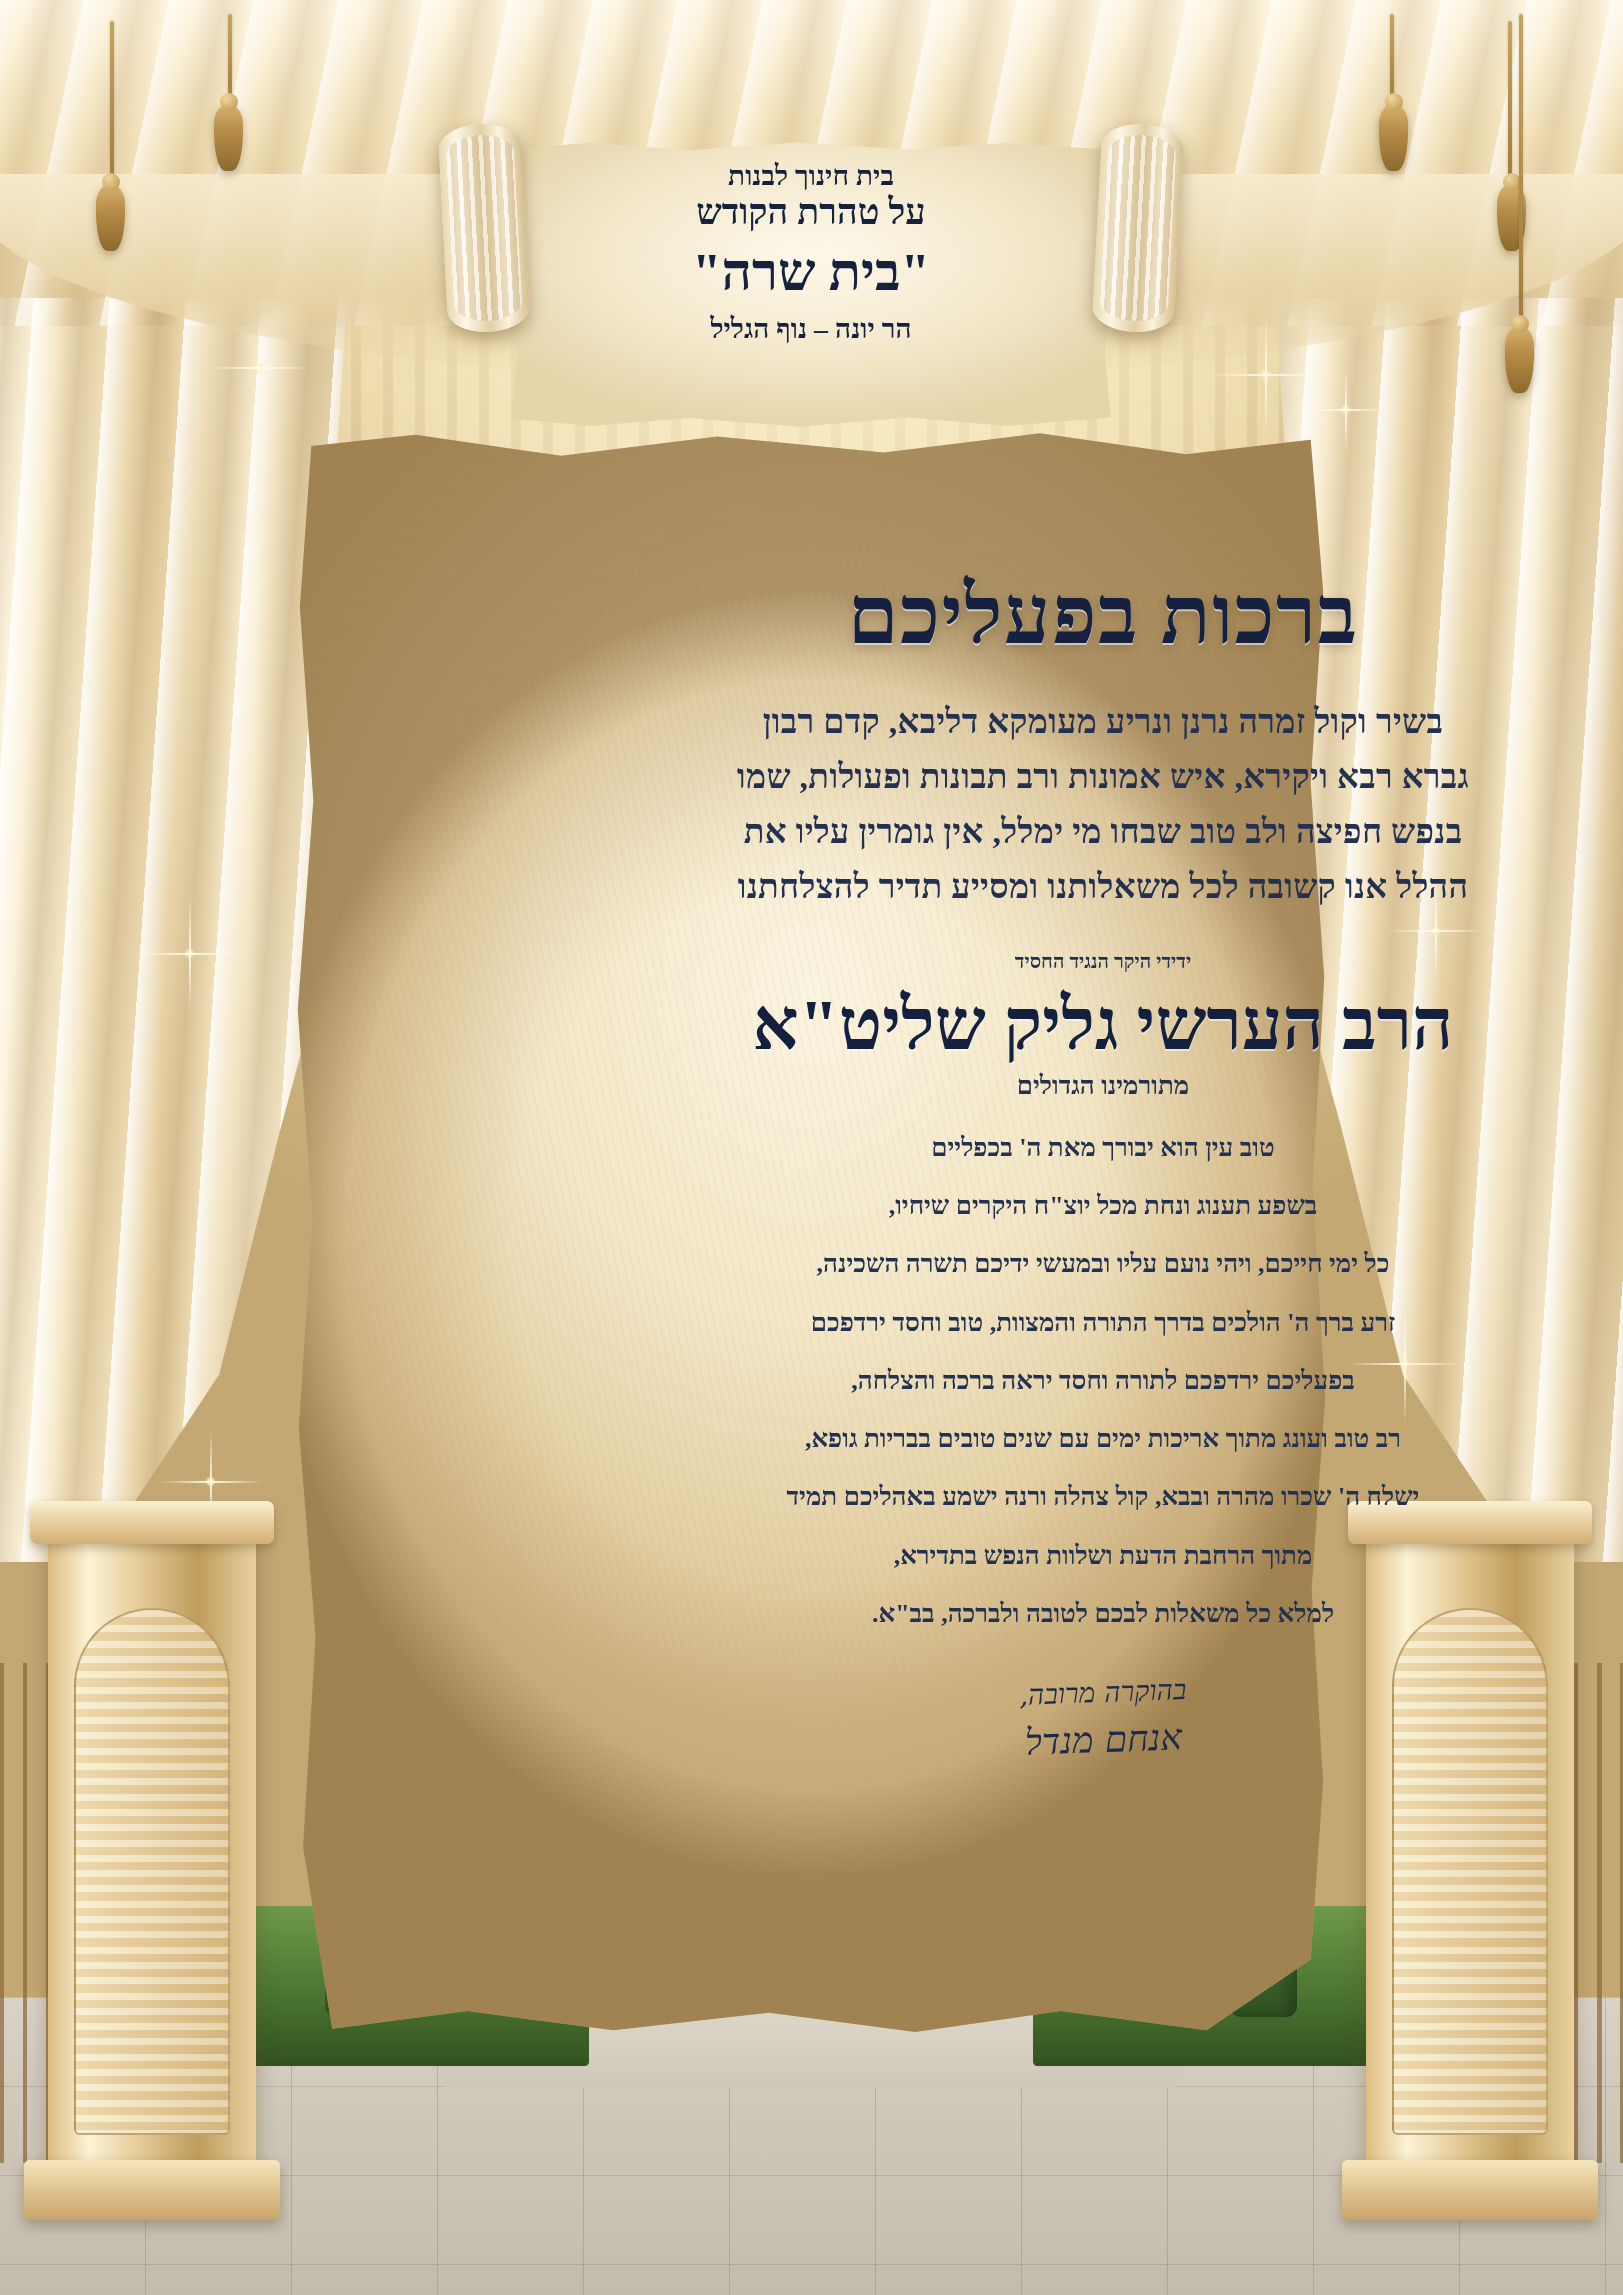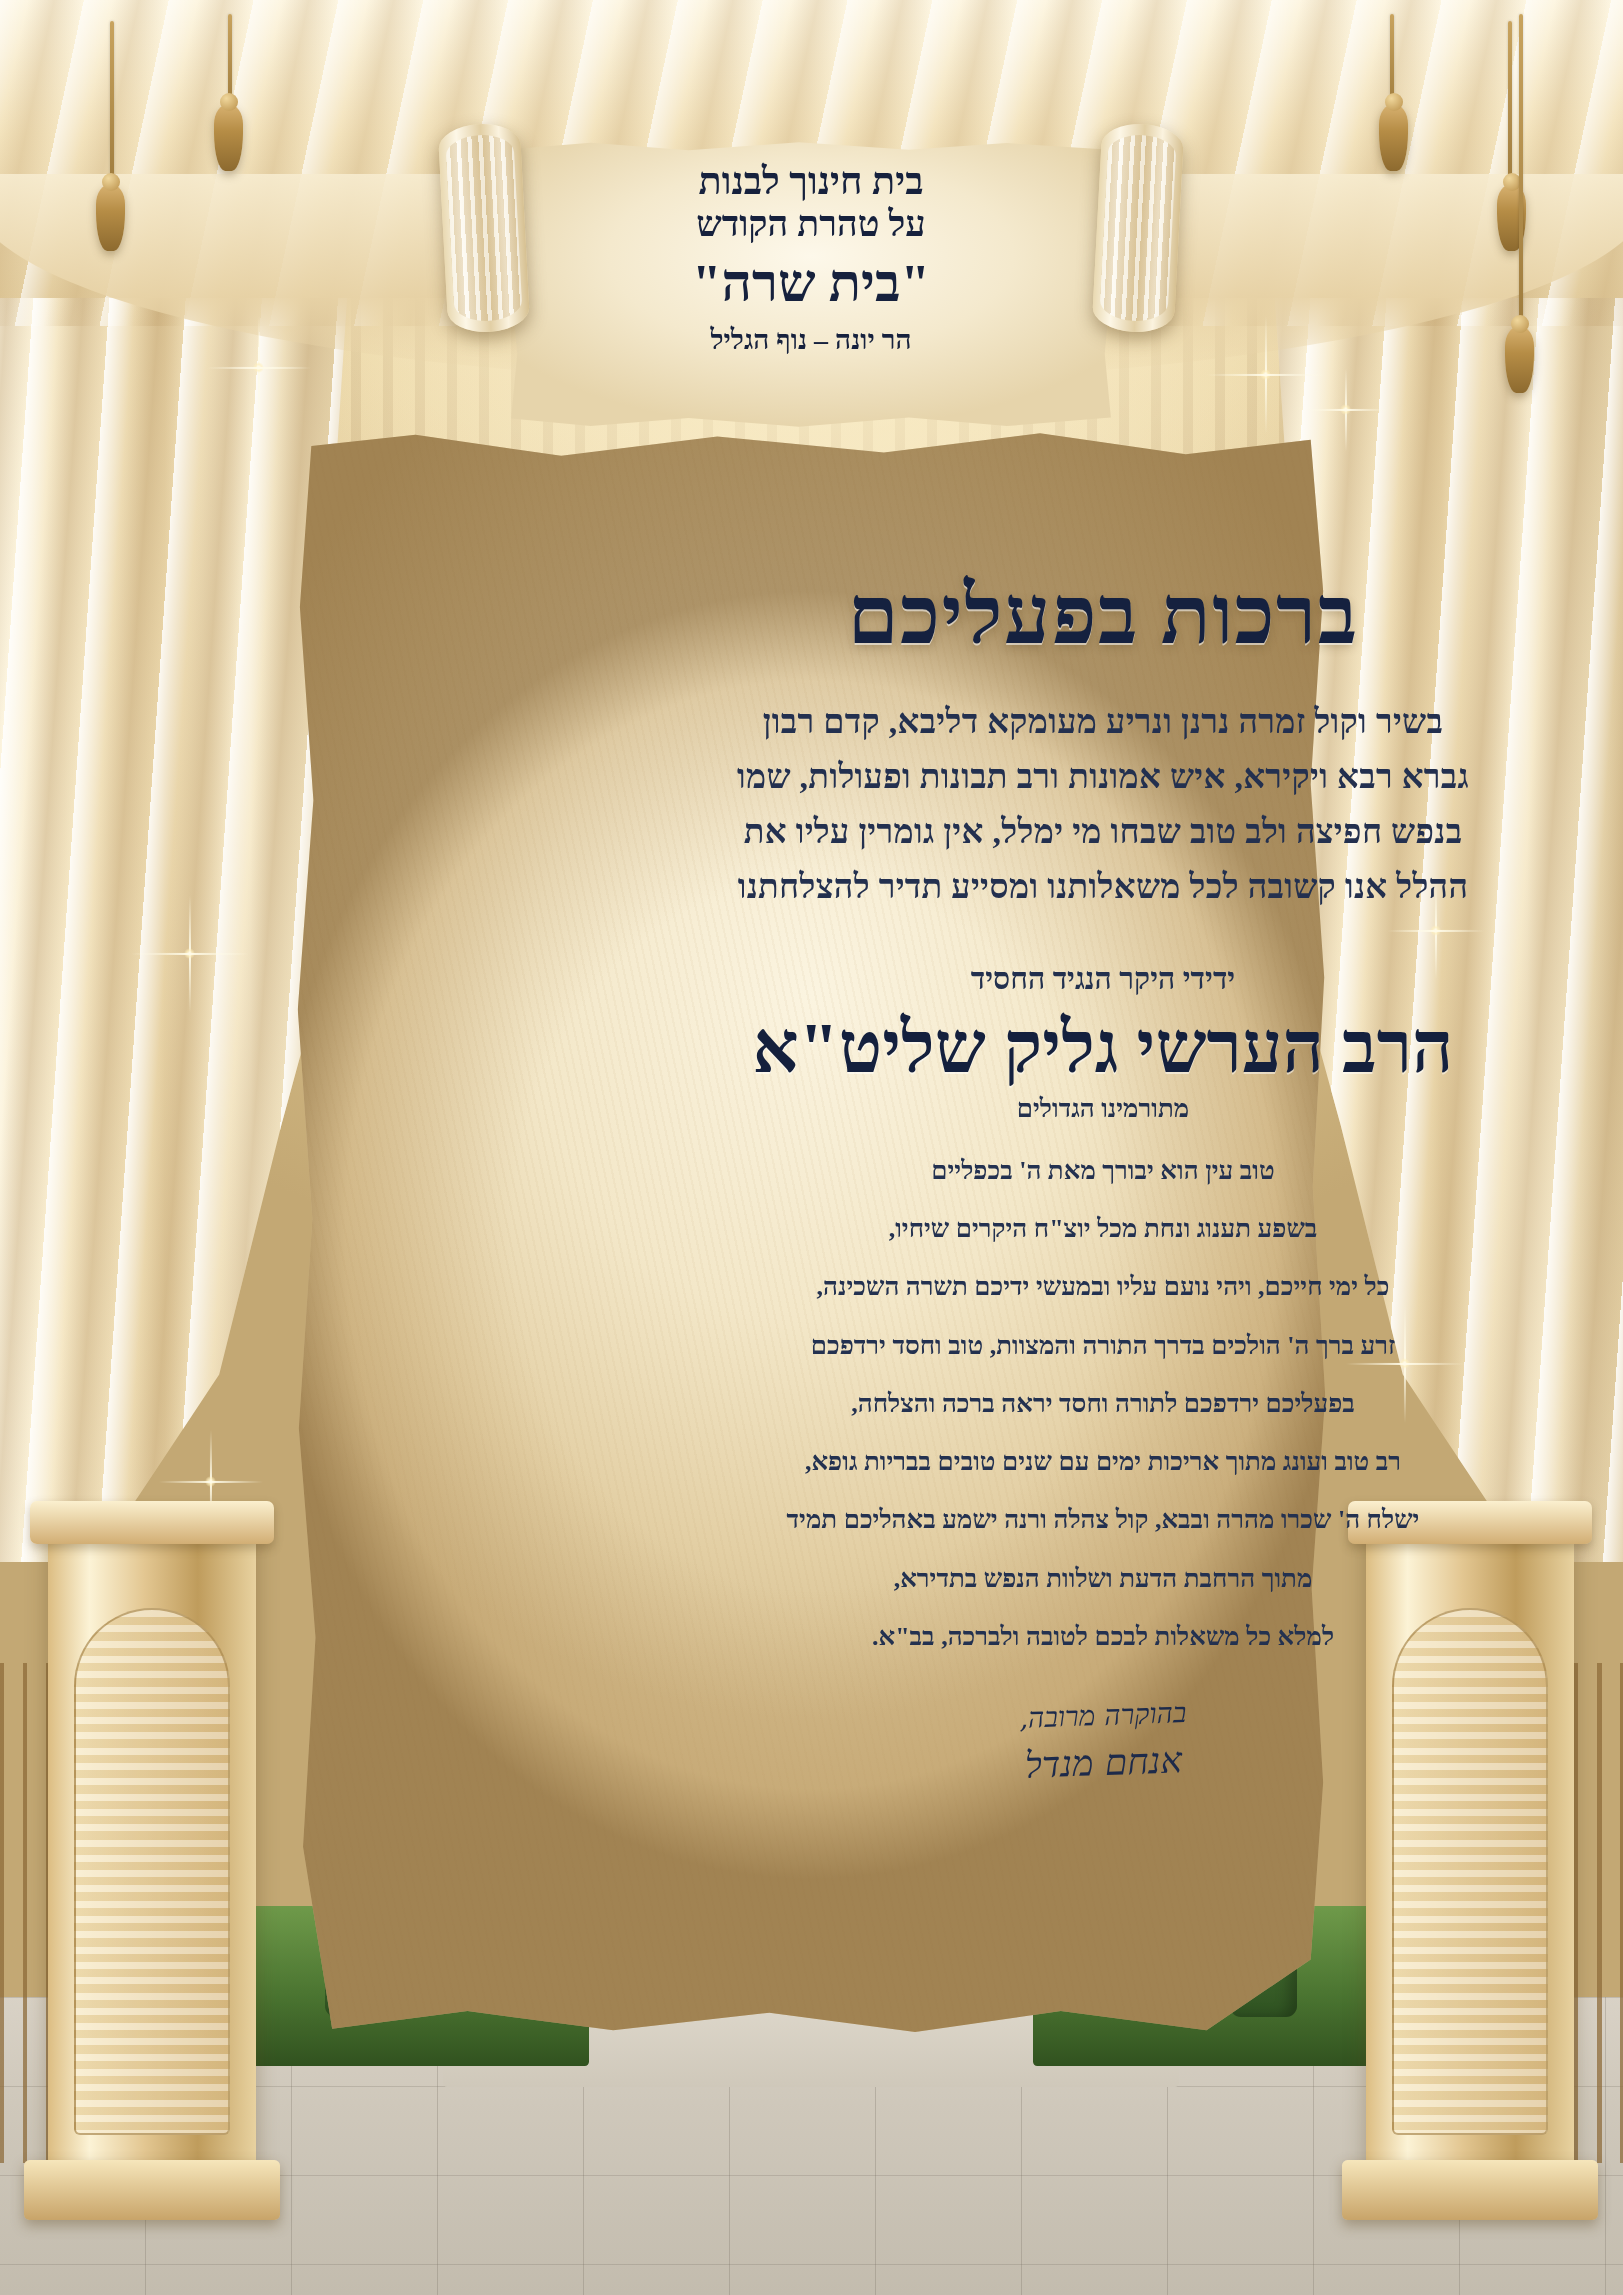--- a/index.html
+++ b/index.html
@@ -322,21 +322,21 @@
     left: 7px; right: 7px; top: 11px; bottom: 11px;
     border-radius: 35px / 19.4px;
     background: repeating-linear-gradient(90deg, rgba(255,255,255,.55) 0 4.2px, rgba(180,145,88,.22) 4.2px 11px);
   }
   .header-text {
     position: absolute;
     left: 83px; right: 83px; top: 32px;
     text-align: center;
     color: #16213d;
   }
-  .hdr-l1 { font-size: 38px; font-weight: 700; line-height: 1.12; }
+  .hdr-l1 { font-size: 28px; font-weight: 700; line-height: 1.12; }
   .hdr-l2 { font-size: 36px; font-weight: 700; line-height: 1.2; }
   .hdr-l3 { font-size: 53px; font-weight: 800; line-height: 1.25; margin-top: 4.2px; }
   .hdr-l4 { font-size: 28px; font-weight: 700; margin-top: 8.3px; }
 
   
   .doc-title {
     font-size: 82px;
     font-weight: 800;
     letter-spacing: 1.4px;
     color: #15213f;
@@ -346,22 +346,22 @@
   .body-block {
     font-size: 34px;
     line-height: 1.62;
     font-weight: 600;
     color: #23304f;
     letter-spacing: 0.3px;
   }
   .body-block p { margin: 0; }
 
   .honoree-pre {
-    margin-top: 48px;
-    font-size: 30px;
+    margin-top: 36px;
+    font-size: 20px;
     font-weight: 700;
     color: #22304e;
   }
   .honoree-name {
     font-size: 72px;
     font-weight: 800;
     color: #14203d;
     line-height: 1.25;
     margin-top: 7px;
     text-shadow: 0 2.1px 0 rgba(255,255,255,.5);

